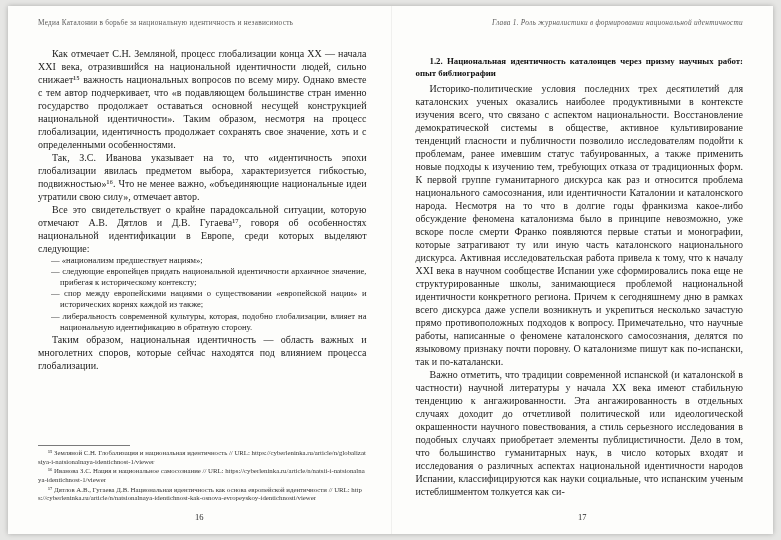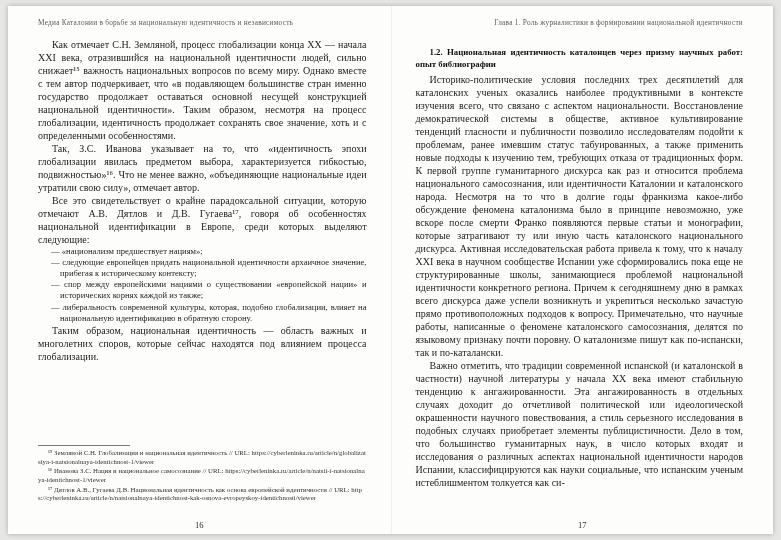--- a/index.html
+++ b/index.html
@@ -32,26 +32,26 @@
     overflow: hidden;
   }
   .page-left  { padding: 13px 24px 26px 30px; }
   .page-right { padding: 13px 30px 26px 24px; border-left: 1px solid #f0f0ee; }
 
   .running-head {
     font-size: 7.3px;
     line-height: 1.2;
     color: #5a5a5a;
     letter-spacing: 0.25px;
-    margin-bottom: 10px;
+    margin-bottom: 19px;
     white-space: nowrap;
     overflow: hidden;
   }
   .rh-left  { text-align: left; }
-  .rh-right { text-align: right; }
+  .rh-right { text-align: right; font-style: italic; }
 
   .para {
     font-size: 10px;
     line-height: 1.3;
     text-align: justify;
     text-indent: 14px;
     color: #1c1c1c;
   }
   .bullet {
     font-size: 8.6px;
@@ -81,21 +81,21 @@
     font-size: 6.8px;
     line-height: 1.28;
     color: #333;
     text-align: left;
     text-indent: 10px;
     margin-bottom: 1px;
     word-break: break-all;
   }
   .page-number {
     position: absolute;
-    bottom: 4px;
+    bottom: 12px;
     left: 0;
     width: 100%;
     text-align: center;
     font-size: 8.5px;
     color: #2a2a2a;
   }
 </style>
 </head>
 <body>
 

